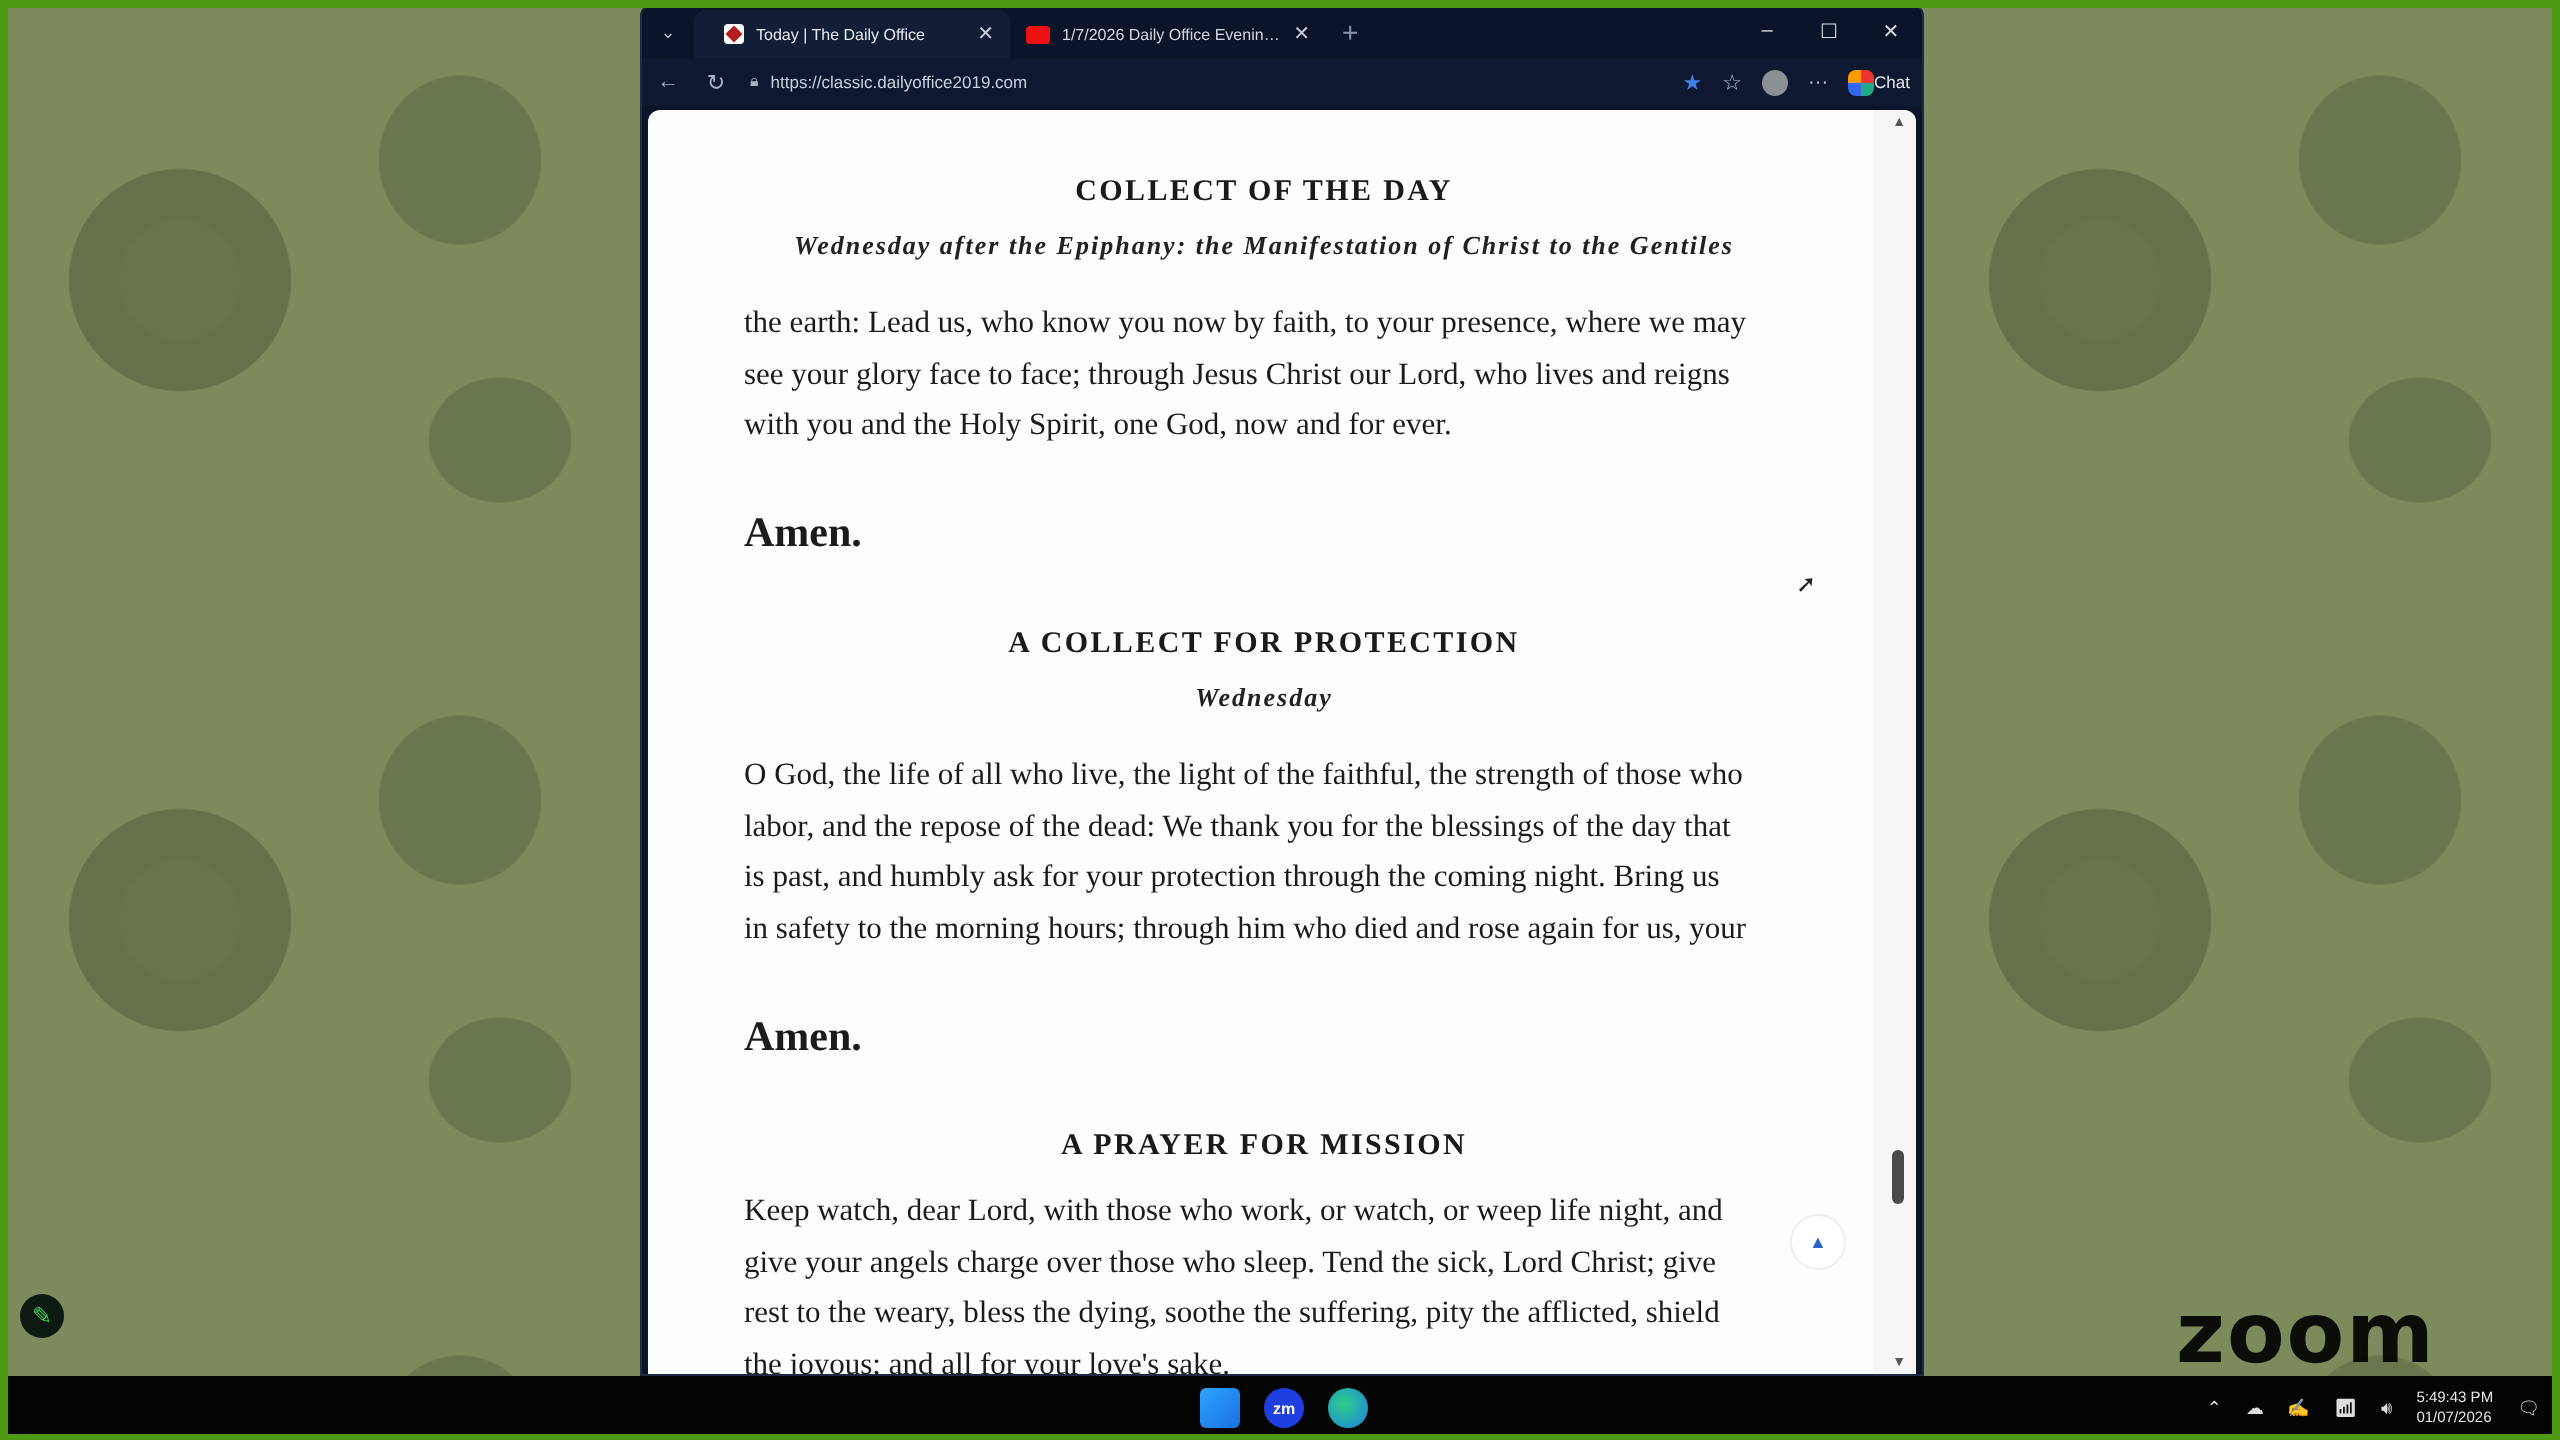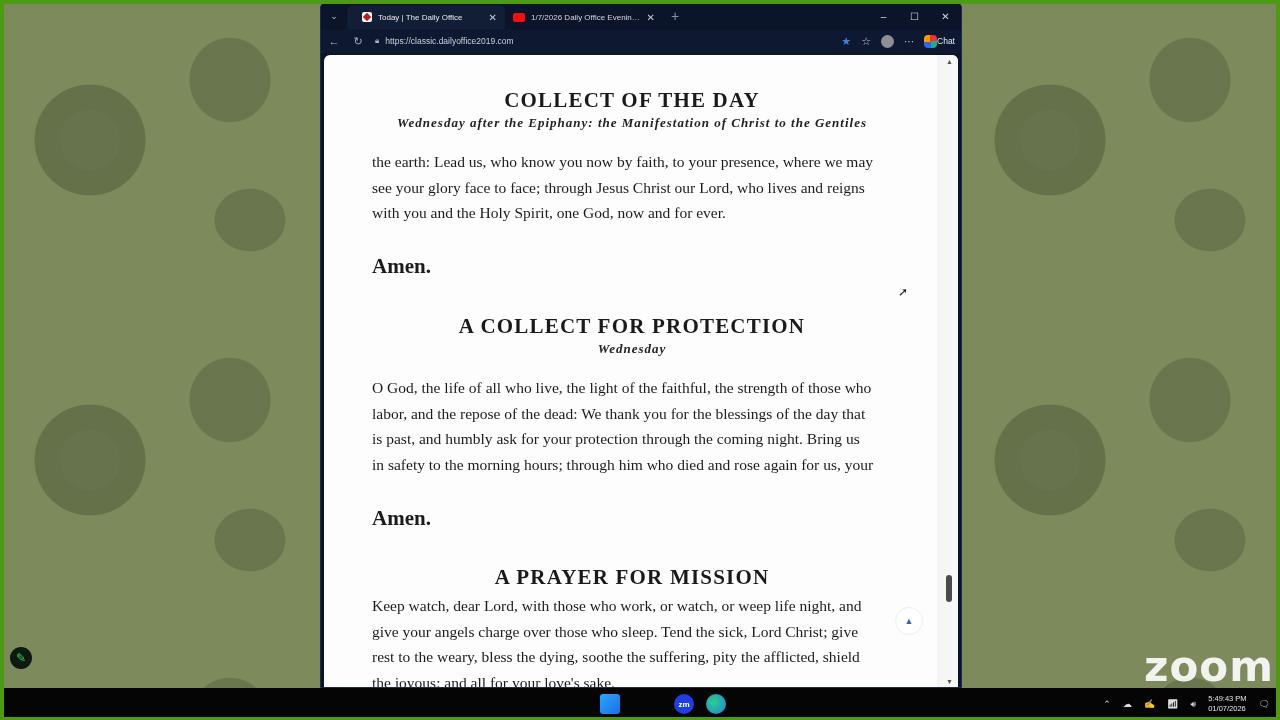--- a/index.html
+++ b/index.html
@@ -20,23 +20,23 @@
     position: absolute; left: 0; top: 0; width: 1280px; height: 688px;
     background-color: #7d8a5c;
     background-image:
       radial-gradient(circle at 90px 140px, rgba(70,82,50,0.45) 0 55px, transparent 56px),
       radial-gradient(circle at 90px 140px, rgba(140,150,110,0.35) 0 30px, transparent 31px),
       radial-gradient(ellipse at 230px 80px, rgba(70,82,50,0.35) 0 40px, transparent 41px),
       radial-gradient(ellipse at 250px 220px, rgba(70,82,50,0.35) 0 35px, transparent 36px);
     background-size: 320px 320px;
   }
   .zoom-logo {
-    position: absolute; left: 1144px; top: 642px;
+    position: absolute; left: 1088px; top: 642px;
     font-family: "DejaVu Sans", sans-serif; font-size: 42px; font-weight: bold;
-    color: #ffffff; letter-spacing: 1px; opacity: 0.9;
+    color: #000000; letter-spacing: 1px; opacity: 0.9;
   }
   .annotate-btn {
     position: absolute; left: 10px; top: 647px; width: 22px; height: 22px;
     border-radius: 50%; background: #0d1a12; color: #3fcf5c;
     display: flex; align-items: center; justify-content: center; font-size: 12px;
   }
   
   .browser {
     position: absolute; left: 320px; top: 2px; width: 642px; height: 686px;
     background: #0b1428; border: 1px solid #1f2a44; border-radius: 6px 6px 0 0;
@@ -92,21 +92,21 @@
   .scroll-thumb {
     position: absolute; right: 6px; top: 520px; width: 6px; height: 27px;
     background: #4a4a4a; border-radius: 3px;
   }
   .content {
     position: absolute; left: 48px; top: 0; width: 530px;
     font-family: "Liberation Serif", serif; color: #1b1b1b;
   }
   .h {
     position: absolute; left: 0; width: 520px; text-align: center;
-    font-size: 21px; letter-spacing: 1.2px; font-weight: bold; color: #1a1a1a;
+    font-size: 15px; letter-spacing: 1.2px; font-weight: bold; color: #1a1a1a;
   }
   .sub {
     position: absolute; left: 0; width: 520px; text-align: center;
     font-style: italic; font-weight: bold; font-size: 13px; letter-spacing: 1px; color: #222;
   }
   .para { position: absolute; left: 0; width: 530px; font-size: 15.5px; line-height: 25.7px; }
   .amen { position: absolute; left: 0; font-size: 21px; font-weight: bold; }
   .back-top {
     position: absolute; left: 571px; top: 552px; width: 28px; height: 28px;
     border-radius: 50%; background: #fff; border: 1px solid #eee;
@@ -115,21 +115,21 @@
   }
   .cursor { position: absolute; left: 574px; top: 230px; font-size: 12px; color: #222; }
   
   .taskbar {
     position: absolute; left: 0; top: 688px; width: 1280px; height: 32px;
     background: #050505; display: flex; align-items: center;
   }
   .tb-center { position: absolute; left: 600px; top: 6px; display: flex; gap: 12px; }
   .tb-icon { width: 20px; height: 20px; border-radius: 3px; display: flex; align-items: center; justify-content: center; font-size: 8px; color: #fff; }
   .win-logo { background: linear-gradient(135deg, #2ea4ff, #1a6fe0); display: grid; grid-template-columns: 1fr 1fr; gap: 1px; padding: 2px; }
-  .zoom-app { background: #1f3ee0; border-radius: 50%; font-weight: bold; margin-left: 42px; }
+  .zoom-app { background: #1f3ee0; border-radius: 50%; font-weight: bold; }
   .edge-app { background: radial-gradient(circle at 40% 40%, #2fcf8a, #1b7ee0); border-radius: 50%; }
   .tray { position: absolute; right: 10px; top: 0; height: 32px; display: flex; align-items: center; gap: 12px; color: #ddd; font-size: 9px; }
   .clock { text-align: left; font-size: 7.5px; line-height: 10px; color: #e6e6e6; }
 </style>
 </head>
 <body>
 
 <div class="desktop-bg"></div>
 <div class="zoom-logo">zoom</div>
 <div class="annotate-btn">✎</div>

